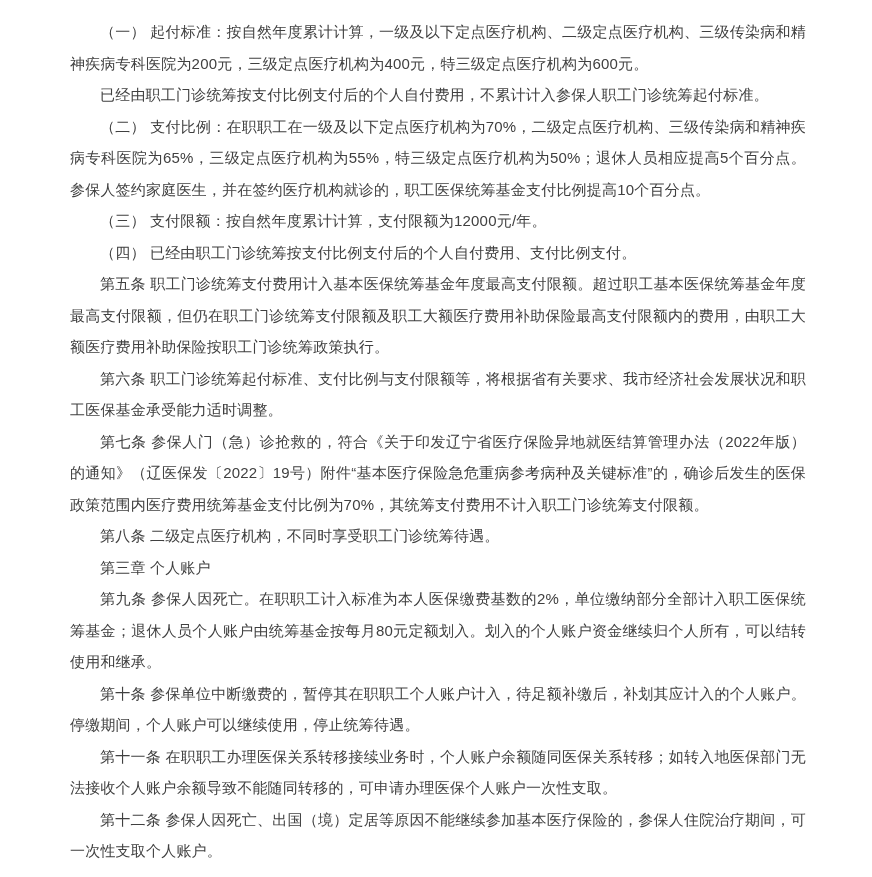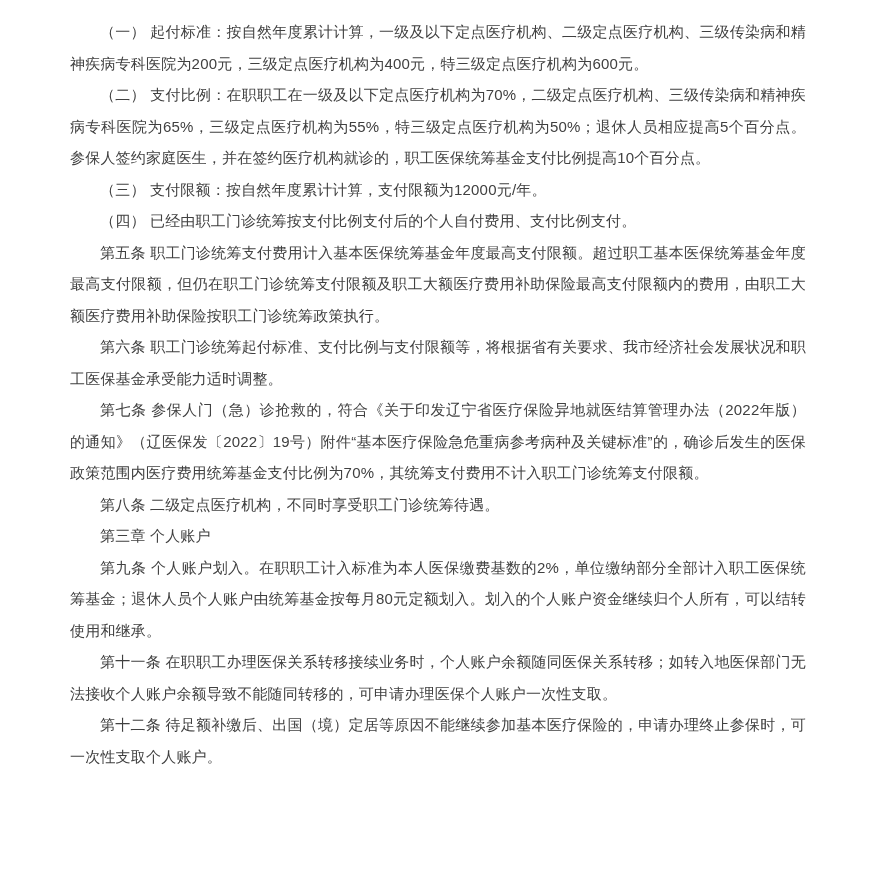--- a/index.html
+++ b/index.html
@@ -28,24 +28,26 @@
       padding: 0;
       text-indent: 2em;
       word-break: break-all;
     }
   </style>
 </head>
 <body>
 
 <div class="doc-page">
   <p>（一） 起付标准：按自然年度累计计算，一级及以下定点医疗机构、二级定点医疗机构、三级传染病和精神疾病专科医院为200元，三级定点医疗机构为400元，特三级定点医疗机构为600元。</p>
+  <p>已经由职工门诊统筹按支付比例支付后的个人自付费用，不累计计入参保人职工门诊统筹起付标准。</p>
   <p>（二） 支付比例：在职职工在一级及以下定点医疗机构为70%，二级定点医疗机构、三级传染病和精神疾病专科医院为65%，三级定点医疗机构为55%，特三级定点医疗机构为50%；退休人员相应提高5个百分点。参保人签约家庭医生，并在签约医疗机构就诊的，职工医保统筹基金支付比例提高10个百分点。</p>
   <p>（三） 支付限额：按自然年度累计计算，支付限额为12000元/年。</p>
   <p>（四） 已经由职工门诊统筹按支付比例支付后的个人自付费用、支付比例支付。</p>
   <p>第五条 职工门诊统筹支付费用计入基本医保统筹基金年度最高支付限额。超过职工基本医保统筹基金年度最高支付限额，但仍在职工门诊统筹支付限额及职工大额医疗费用补助保险最高支付限额内的费用，由职工大额医疗费用补助保险按职工门诊统筹政策执行。</p>
   <p>第六条 职工门诊统筹起付标准、支付比例与支付限额等，将根据省有关要求、我市经济社会发展状况和职工医保基金承受能力适时调整。</p>
   <p>第七条 参保人门（急）诊抢救的，符合《关于印发辽宁省医疗保险异地就医结算管理办法（2022年版）的通知》（辽医保发〔2022〕19号）附件“基本医疗保险急危重病参考病种及关键标准”的，确诊后发生的医保政策范围内医疗费用统筹基金支付比例为70%，其统筹支付费用不计入职工门诊统筹支付限额。</p>
   <p>第八条 二级定点医疗机构，不同时享受职工门诊统筹待遇。</p>
   <p>第三章 个人账户</p>
-  <p>第九条 个人账户划入。在职职工计入标准为本人医保缴费基数的2%，单位缴纳部分全部计入职工医保统筹基金；退休人员个人账户由统筹基金按每月80元定额划入。划入的个人账户资金继续归个人所有，可以结转使用和继承。</p>
+  <p>第九条 参保人因死亡。在职职工计入标准为本人医保缴费基数的2%，单位缴纳部分全部计入职工医保统筹基金；退休人员个人账户由统筹基金按每月80元定额划入。划入的个人账户资金继续归个人所有，可以结转使用和继承。</p>
+  <p>第十条 参保单位中断缴费的，暂停其在职职工个人账户计入，待足额补缴后，补划其应计入的个人账户。停缴期间，个人账户可以继续使用，停止统筹待遇。</p>
   <p>第十一条 在职职工办理医保关系转移接续业务时，个人账户余额随同医保关系转移；如转入地医保部门无法接收个人账户余额导致不能随同转移的，可申请办理医保个人账户一次性支取。</p>
-  <p>第十二条 待足额补缴后、出国（境）定居等原因不能继续参加基本医疗保险的，申请办理终止参保时，可一次性支取个人账户。</p>
+  <p>第十二条 参保人因死亡、出国（境）定居等原因不能继续参加基本医疗保险的，参保人住院治疗期间，可一次性支取个人账户。</p>
 </div>
 
 </body></html>

